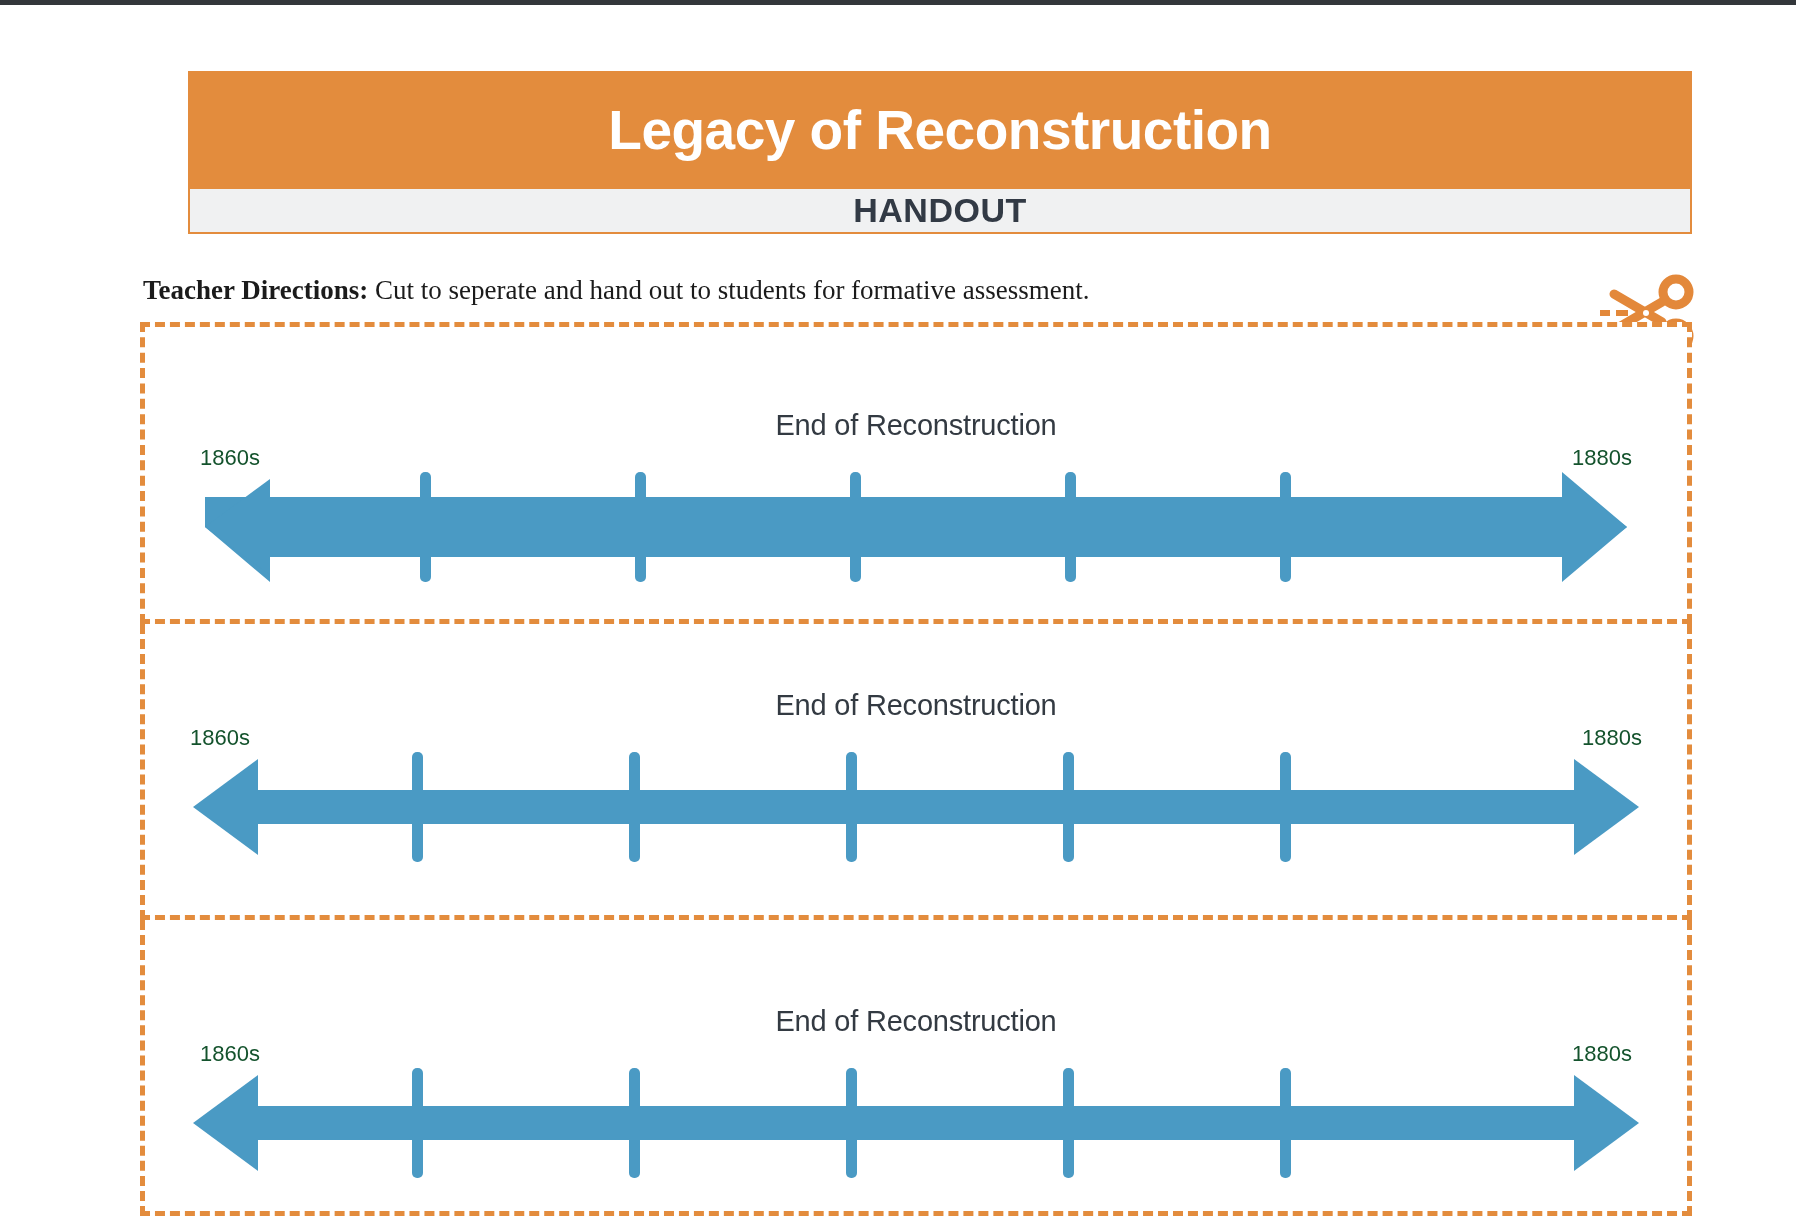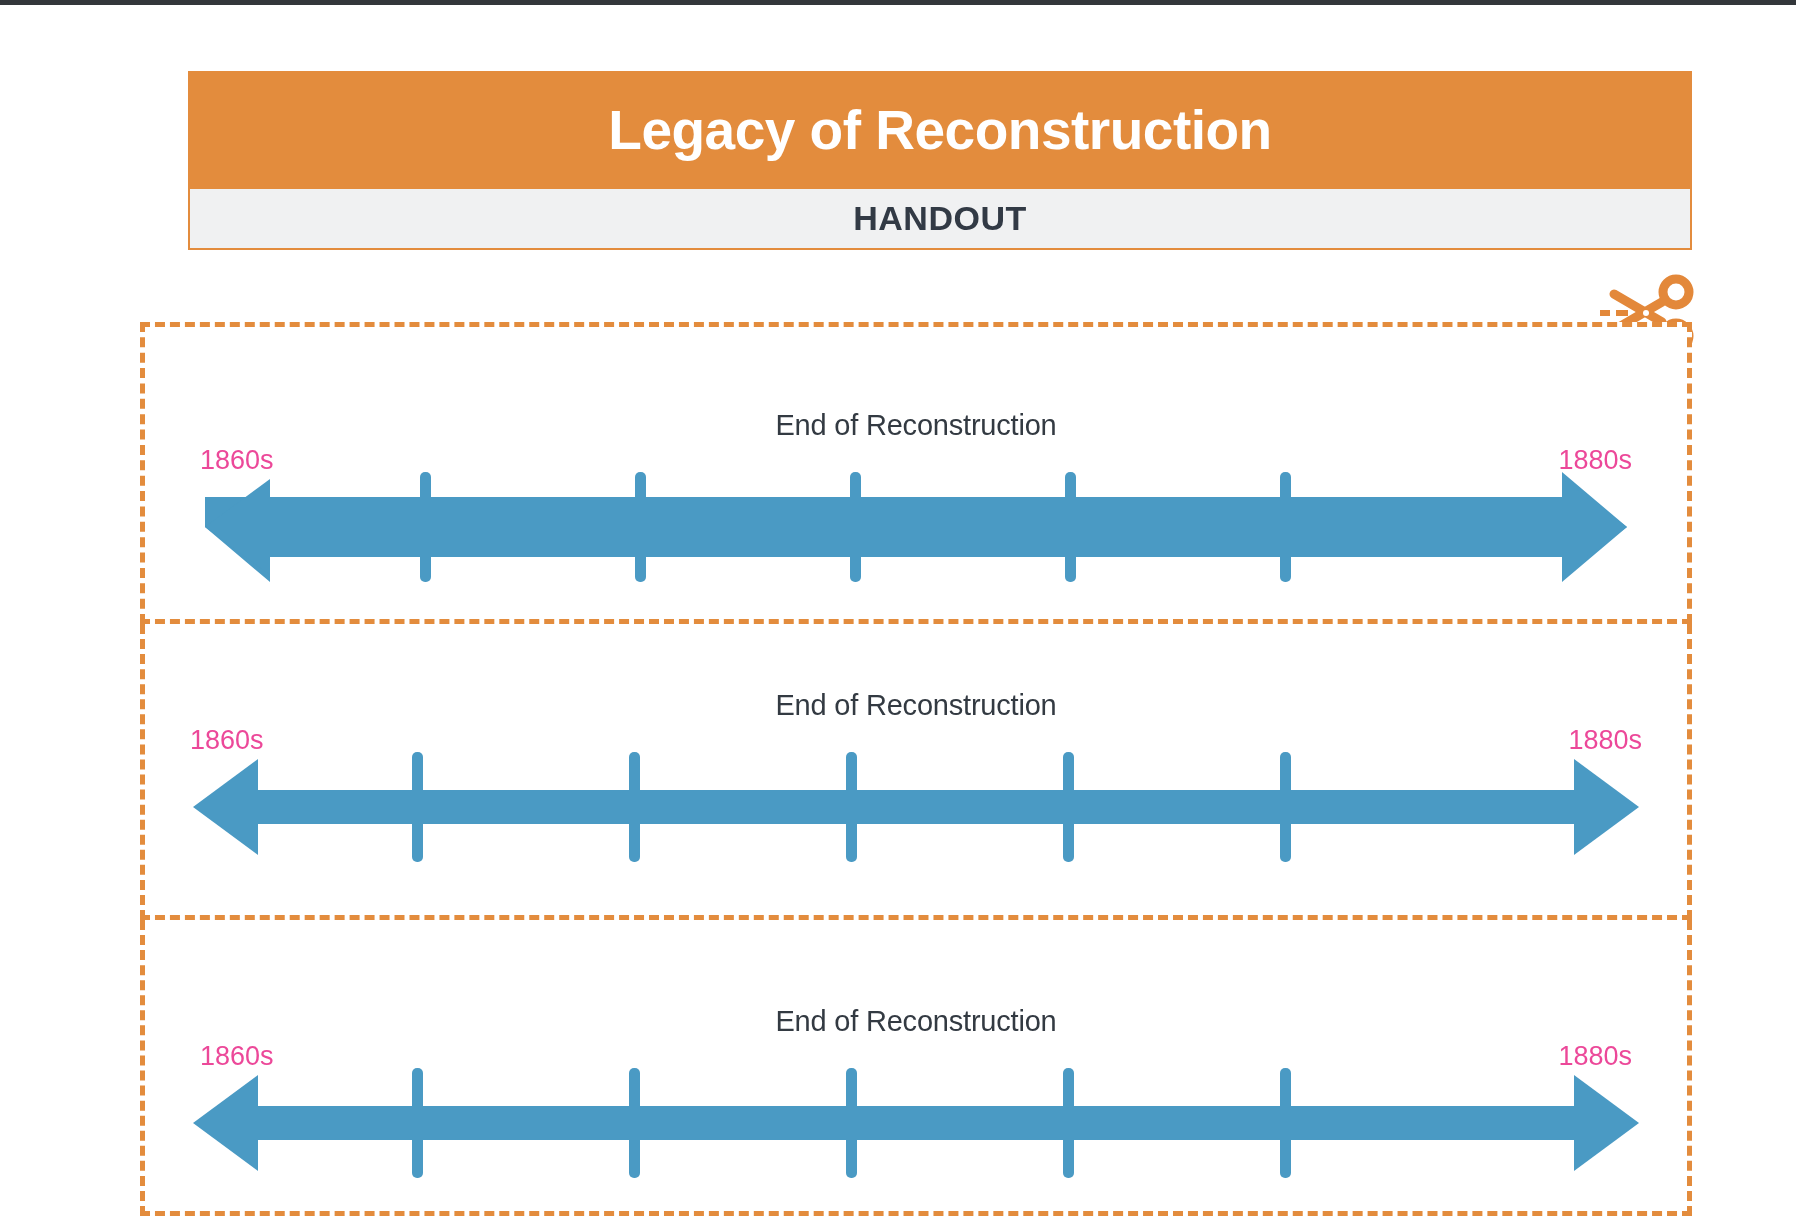--- a/index.html
+++ b/index.html
@@ -49,21 +49,21 @@
     color: #ffffff;
     font-size: 55px;
     font-weight: bold;
     font-family: "Liberation Sans", sans-serif;
     letter-spacing: -0.5px;
     line-height: 1;
   }
 
   .subtitle-bar {
     background: #F0F1F2;
-    height: 61px;
+    height: 45px;
     border: 2px solid #E38C3D;
     border-top: none;
     display: flex;
     align-items: center;
     justify-content: center;
   }
 
   .subtitle-bar .subtitle-text {
     color: #323A45;
     font-size: 34px;
@@ -125,22 +125,22 @@
     text-align: center;
     font-size: 29px;
     font-weight: normal;
     color: #333A42;
     font-family: "Liberation Sans", sans-serif;
     letter-spacing: -0.2px;
   }
 
   .tl-label {
     position: absolute;
-    font-size: 27px;
-    color: #ec4899;
+    font-size: 22px;
+    color: #14532d;
     font-family: "Liberation Sans", sans-serif;
   }
 
   .tl-svg {
     position: absolute;
     left: 0;
     width: 100%;
   }
 
   
@@ -173,20 +173,23 @@
 
   <div class="header-wrap">
     <div class="title-bar">
       <span class="title-text">Legacy of Reconstruction</span>
     </div>
     <div class="subtitle-bar">
       <span class="subtitle-text">HANDOUT</span>
     </div>
   </div>
 
+  <div class="directions">
+    <span class="lead">Teacher Directions:</span><span> Cut to seperate and hand out to students for formative assessment.</span>
+  </div>
 
   <svg class="scissors" viewBox="0 0 120 90">
     <g fill="none" stroke="#E3883A" stroke-width="9" stroke-linecap="round">
       <line x1="14" y1="22" x2="62" y2="50"></line>
       <line x1="14" y1="58" x2="62" y2="30"></line>
     </g>
     <circle cx="76" cy="20" r="13" fill="none" stroke="#E3883A" stroke-width="9"></circle>
     <circle cx="76" cy="64" r="13" fill="none" stroke="#E3883A" stroke-width="9"></circle>
     <circle cx="46" cy="41" r="3" fill="#ffffff"></circle>
     <g stroke="#E3883A" stroke-width="6" stroke-linecap="butt">

